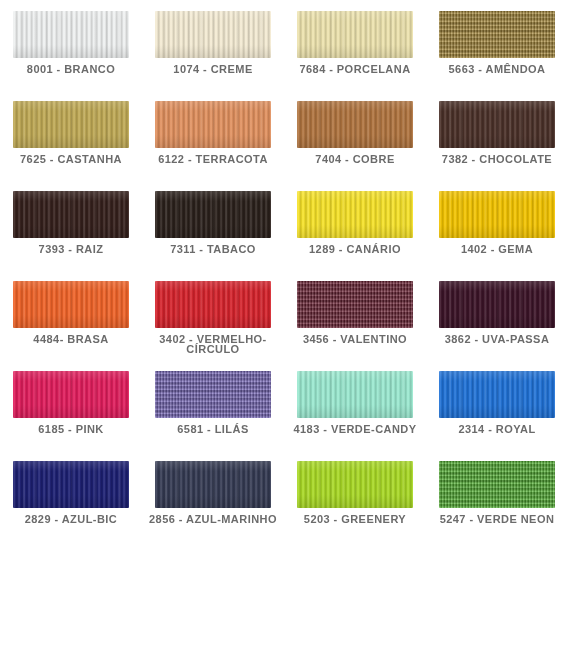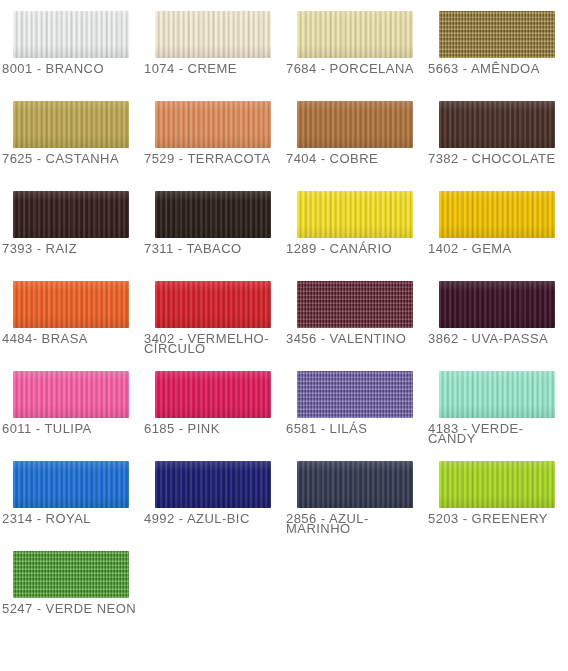--- a/index.html
+++ b/index.html
@@ -112,23 +112,23 @@
         rgba(0,0,0,0.00) 0px,
         rgba(0,0,0,0.00) 5px,
         rgba(0,0,0,0.13) 6px,
         rgba(0,0,0,0.00) 7px
       );
   }
 
   .swatch-label {
     margin-top: 6px;
     width: 138px;
-    text-align: left;
-    font-size: 13px;
-    font-weight: normal;
+    text-align: center;
+    font-size: 11px;
+    font-weight: bold;
     letter-spacing: 0.45px;
     line-height: 10px;
     color: #6b6b6b;
     white-space: pre-line;
   }
 </style>
 </head>
 <body>
 
 <div id="swatch-grid">
@@ -159,21 +159,21 @@
     <div class="swatch-cell">
       <div class="swatch-chip" style="background: rgb(191, 169, 85);">
         <div class="tex-rib"></div>
       </div>
       <div class="swatch-label">7625 - CASTANHA</div>
     </div>
     <div class="swatch-cell">
       <div class="swatch-chip" style="background: rgb(224, 144, 94);">
         <div class="tex-rib"></div>
       </div>
-      <div class="swatch-label">7529 - TERRACOTA</div>
+      <div class="swatch-label">6122 - TERRACOTA</div>
     </div>
     <div class="swatch-cell">
       <div class="swatch-chip" style="background: rgb(176, 116, 63);">
         <div class="tex-rib"></div>
       </div>
       <div class="swatch-label">7404 - COBRE</div>
     </div>
     <div class="swatch-cell">
       <div class="swatch-chip" style="background: rgb(74, 48, 40);">
         <div class="tex-rib"></div>
@@ -222,26 +222,20 @@
       </div>
       <div class="swatch-label">3456 - VALENTINO</div>
     </div>
     <div class="swatch-cell">
       <div class="swatch-chip" style="background: rgb(59, 19, 39);">
         <div class="tex-rib"></div>
       </div>
       <div class="swatch-label">3862 - UVA-PASSA</div>
     </div>
     <div class="swatch-cell">
-      <div class="swatch-chip" style="background: rgb(250, 98, 168);">
-        <div class="tex-rib"></div>
-      </div>
-      <div class="swatch-label">6011 - TULIPA</div>
-    </div>
-    <div class="swatch-cell">
       <div class="swatch-chip" style="background: rgb(224, 29, 92);">
         <div class="tex-rib"></div>
       </div>
       <div class="swatch-label">6185 - PINK</div>
     </div>
     <div class="swatch-cell">
       <div class="swatch-chip" style="background: rgb(123, 107, 189);">
         <div class="tex-weave"></div>
       </div>
       <div class="swatch-label">6581 - LILÁS</div>
@@ -255,21 +249,21 @@
     <div class="swatch-cell">
       <div class="swatch-chip" style="background: rgb(31, 113, 214);">
         <div class="tex-rib"></div>
       </div>
       <div class="swatch-label">2314 - ROYAL</div>
     </div>
     <div class="swatch-cell">
       <div class="swatch-chip" style="background: rgb(28, 31, 114);">
         <div class="tex-rib"></div>
       </div>
-      <div class="swatch-label">4992 - AZUL-BIC</div>
+      <div class="swatch-label">2829 - AZUL-BIC</div>
     </div>
     <div class="swatch-cell">
       <div class="swatch-chip" style="background: rgb(52, 58, 82);">
         <div class="tex-rib"></div>
       </div>
       <div class="swatch-label">2856 - AZUL-MARINHO</div>
     </div>
     <div class="swatch-cell">
       <div class="swatch-chip" style="background: rgb(168, 216, 37);">
         <div class="tex-rib"></div>

